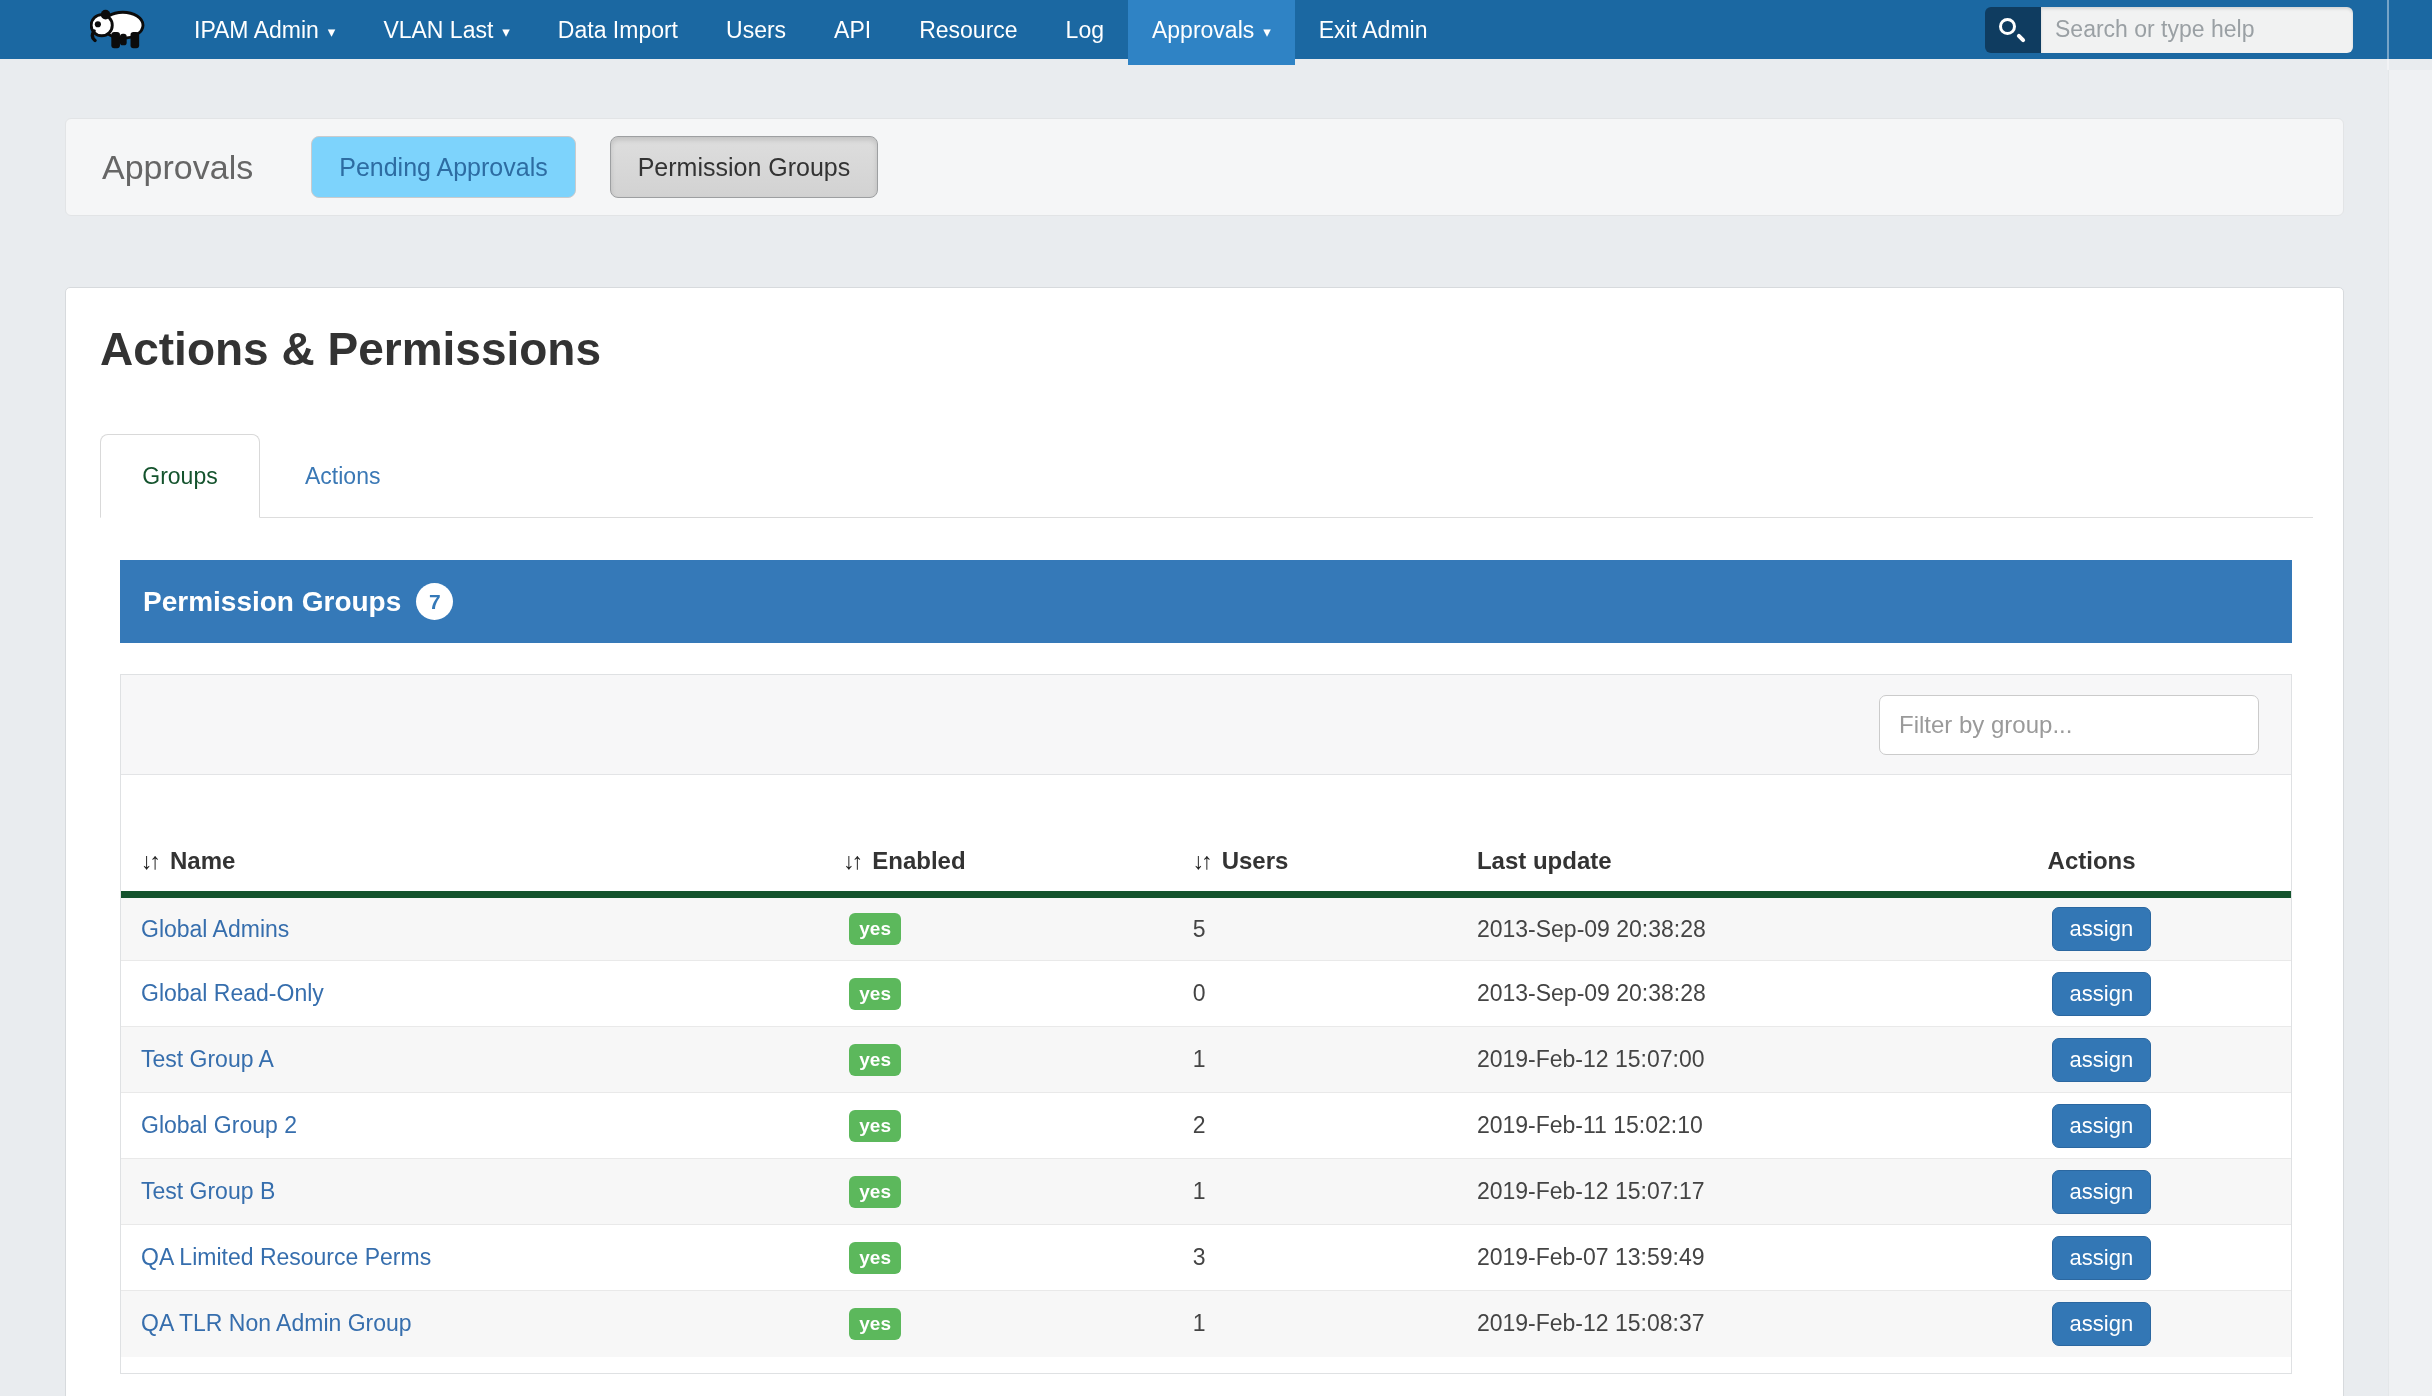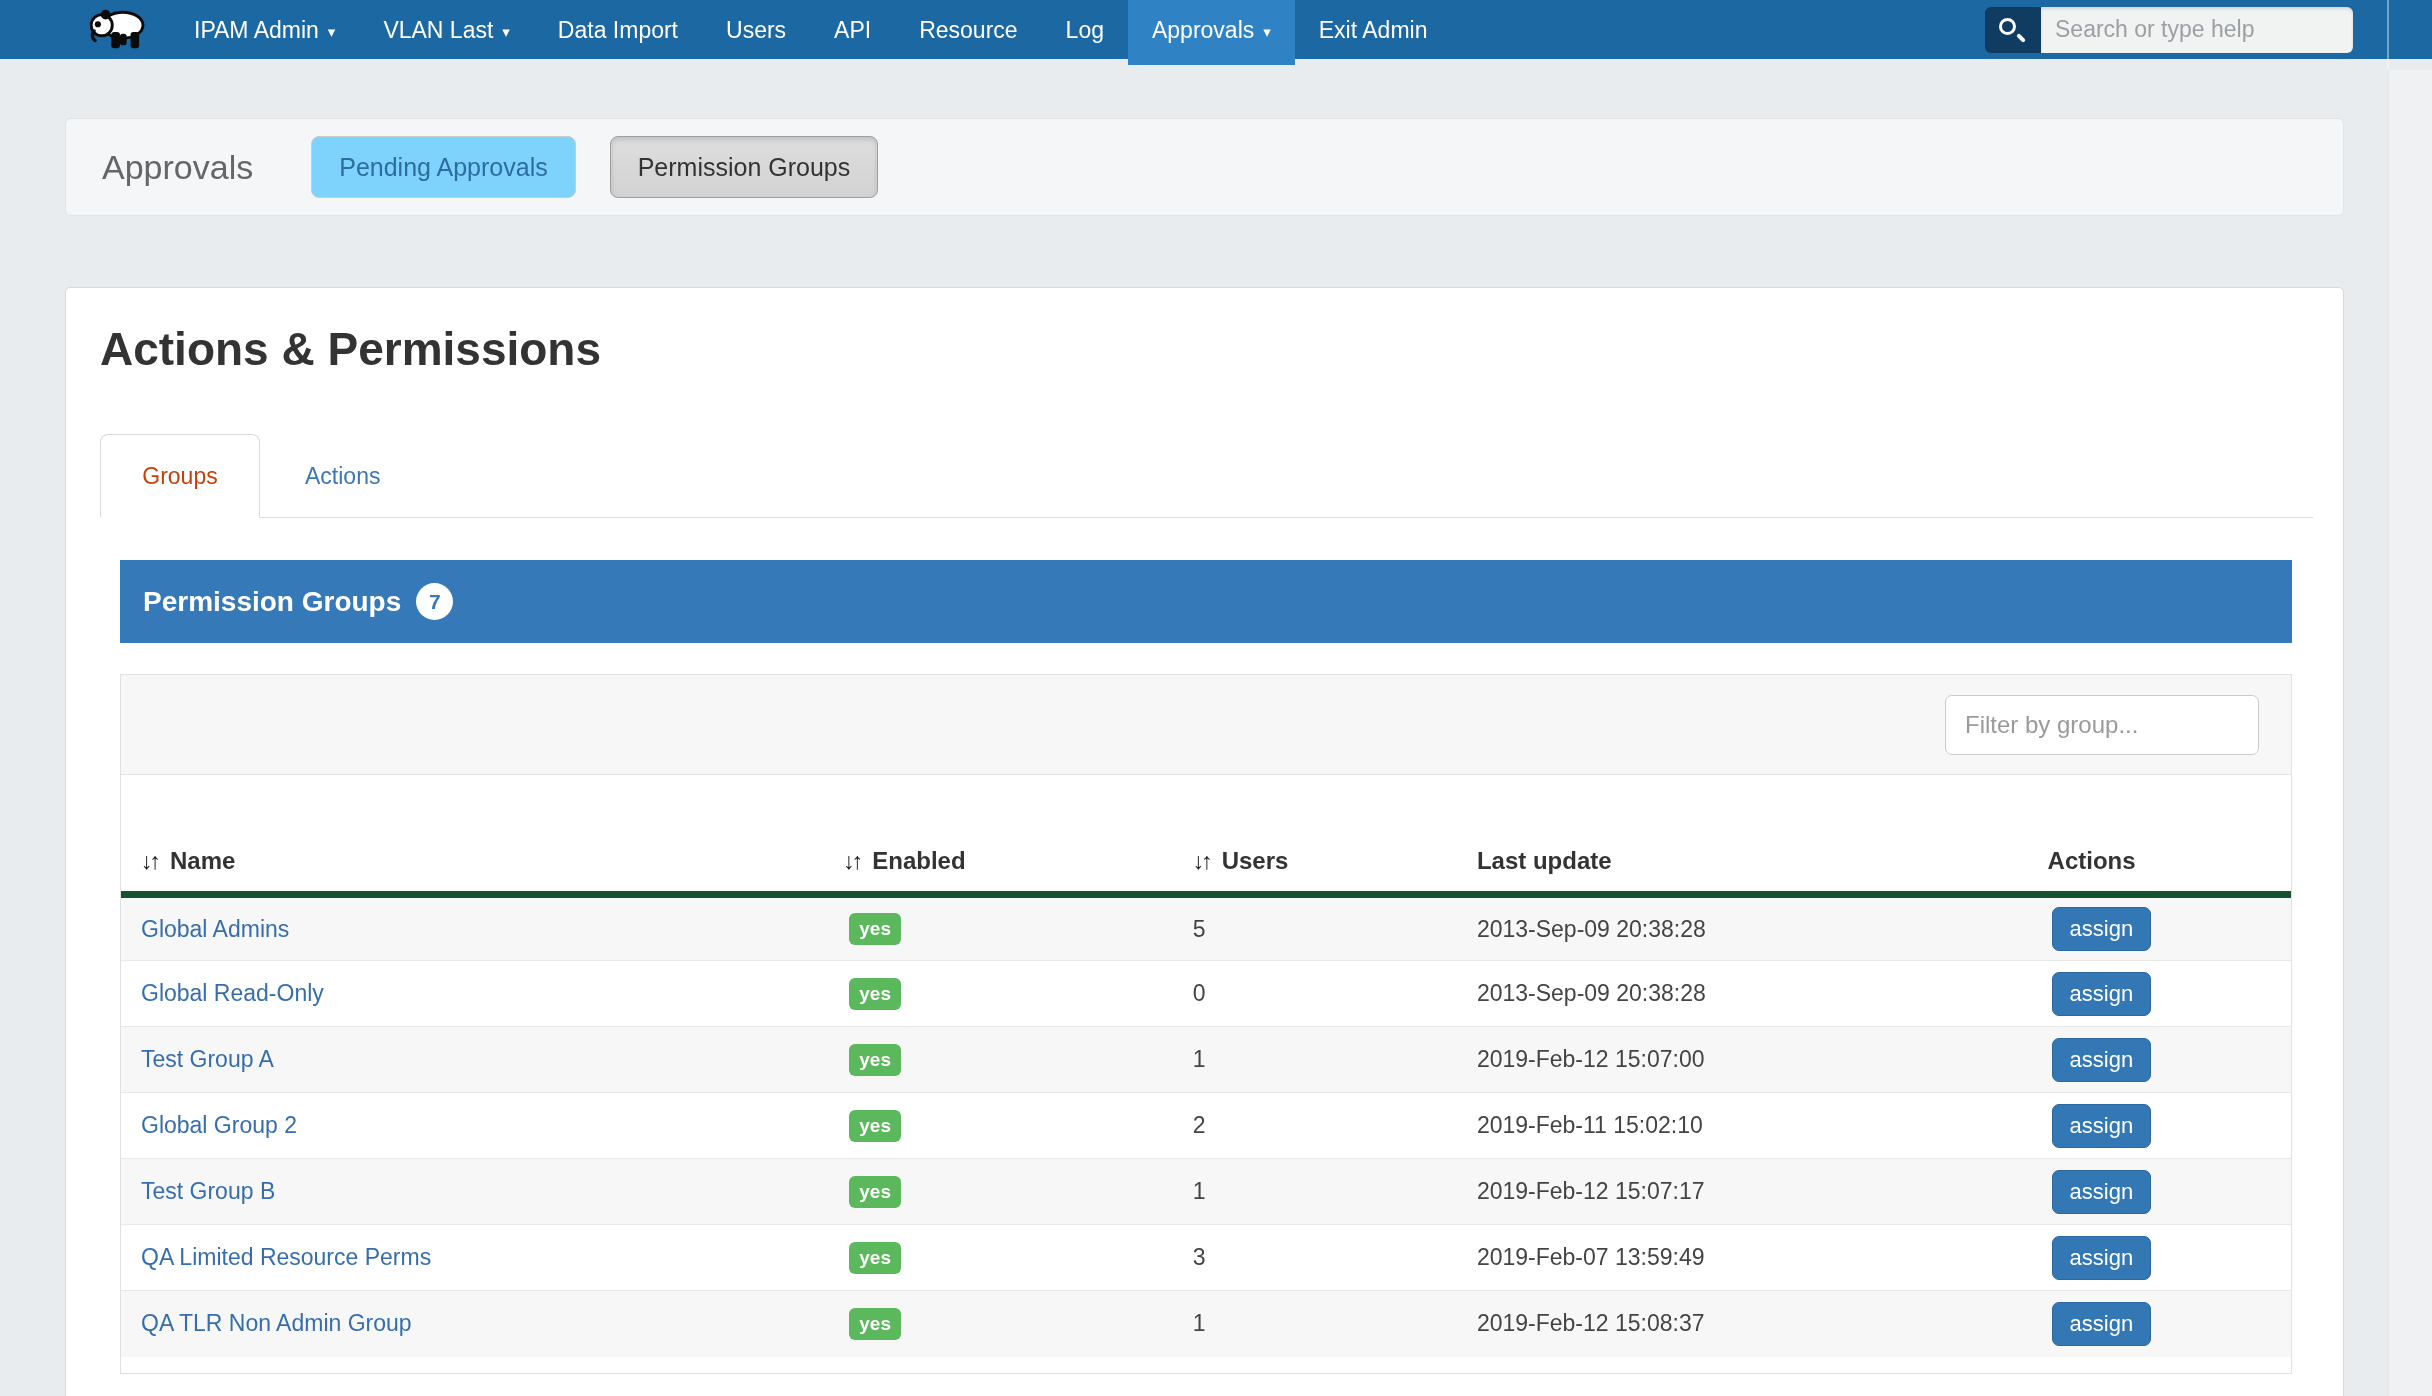--- a/index.html
+++ b/index.html
@@ -45,34 +45,34 @@
   
   .main-panel { position:absolute; left:65px; top:287px; width:2279px; height:1120px;
                 background:#fff; border:1px solid #d7dadd; border-radius:5px;
                 padding:36px 30px 0 34px; }
   .panel-title { font-size:46px; line-height:50px; font-weight:bold; color:#333; }
 
   .tab-bar { display:flex; margin-top:60px; border-bottom:1px solid #ddd; height:84px; }
   .tab { font-size:23px; cursor:pointer; }
   .tab.active { width:160px; height:84px; margin-bottom:-1px; background:#fff;
                 border:1px solid #d9d9d9; border-bottom-color:#fff; border-radius:8px 8px 0 0;
-                color:#c2410c; text-align:center; line-height:82px; }
+                color:#14532d; text-align:center; line-height:82px; }
   .tab.plain { color:#3a78b5; line-height:84px; padding:0 45px; }
 
   .blue-bar { margin:42px 21px 0 20px; height:83px; background:#3579b8;
               display:flex; align-items:center; padding-left:23px; }
   .blue-bar-title { color:#fff; font-size:28px; font-weight:bold; }
   .count-badge { margin-left:15px; width:37px; height:37px; border-radius:50%; background:#fff;
                  color:#3579b8; font-size:21px; font-weight:bold;
                  display:inline-flex; align-items:center; justify-content:center; }
 
   .box { margin:31px 21px 0 20px; border:1px solid #dfe1e3; background:#fff;
          padding-bottom:16px; }
   .toolbar { height:100px; background:#f7f7f8; border-bottom:1px solid #e3e4e6; position:relative; }
-  .filter-input { position:absolute; right:32px; top:20px; width:314px; height:60px;
+  .filter-input { position:absolute; right:32px; top:20px; width:380px; height:60px;
                   background:#fff; border:1px solid #cbcbcb; border-radius:7px;
                   font-size:24px; color:#701a75; padding:16px 19px; font-family:inherit; outline:none; }
   .filter-input::placeholder { color:#9a9a9a; }
 
   table.groups { width:100%; border-collapse:collapse; table-layout:fixed; }
   .groups th { text-align:left; font-size:24px; font-weight:bold; color:#333;
                padding:72px 0 16px 4px; border-bottom:7px solid #14532d; }
   .groups th.first, .groups td.first { padding-left:20px; }
   .sort-ico { font-size:23px; color:#222; letter-spacing:-3px; margin-right:12px; font-weight:bold; }
   .groups td { height:66px; border-top:1px solid #e9e9e9; font-size:23px; color:#444;

